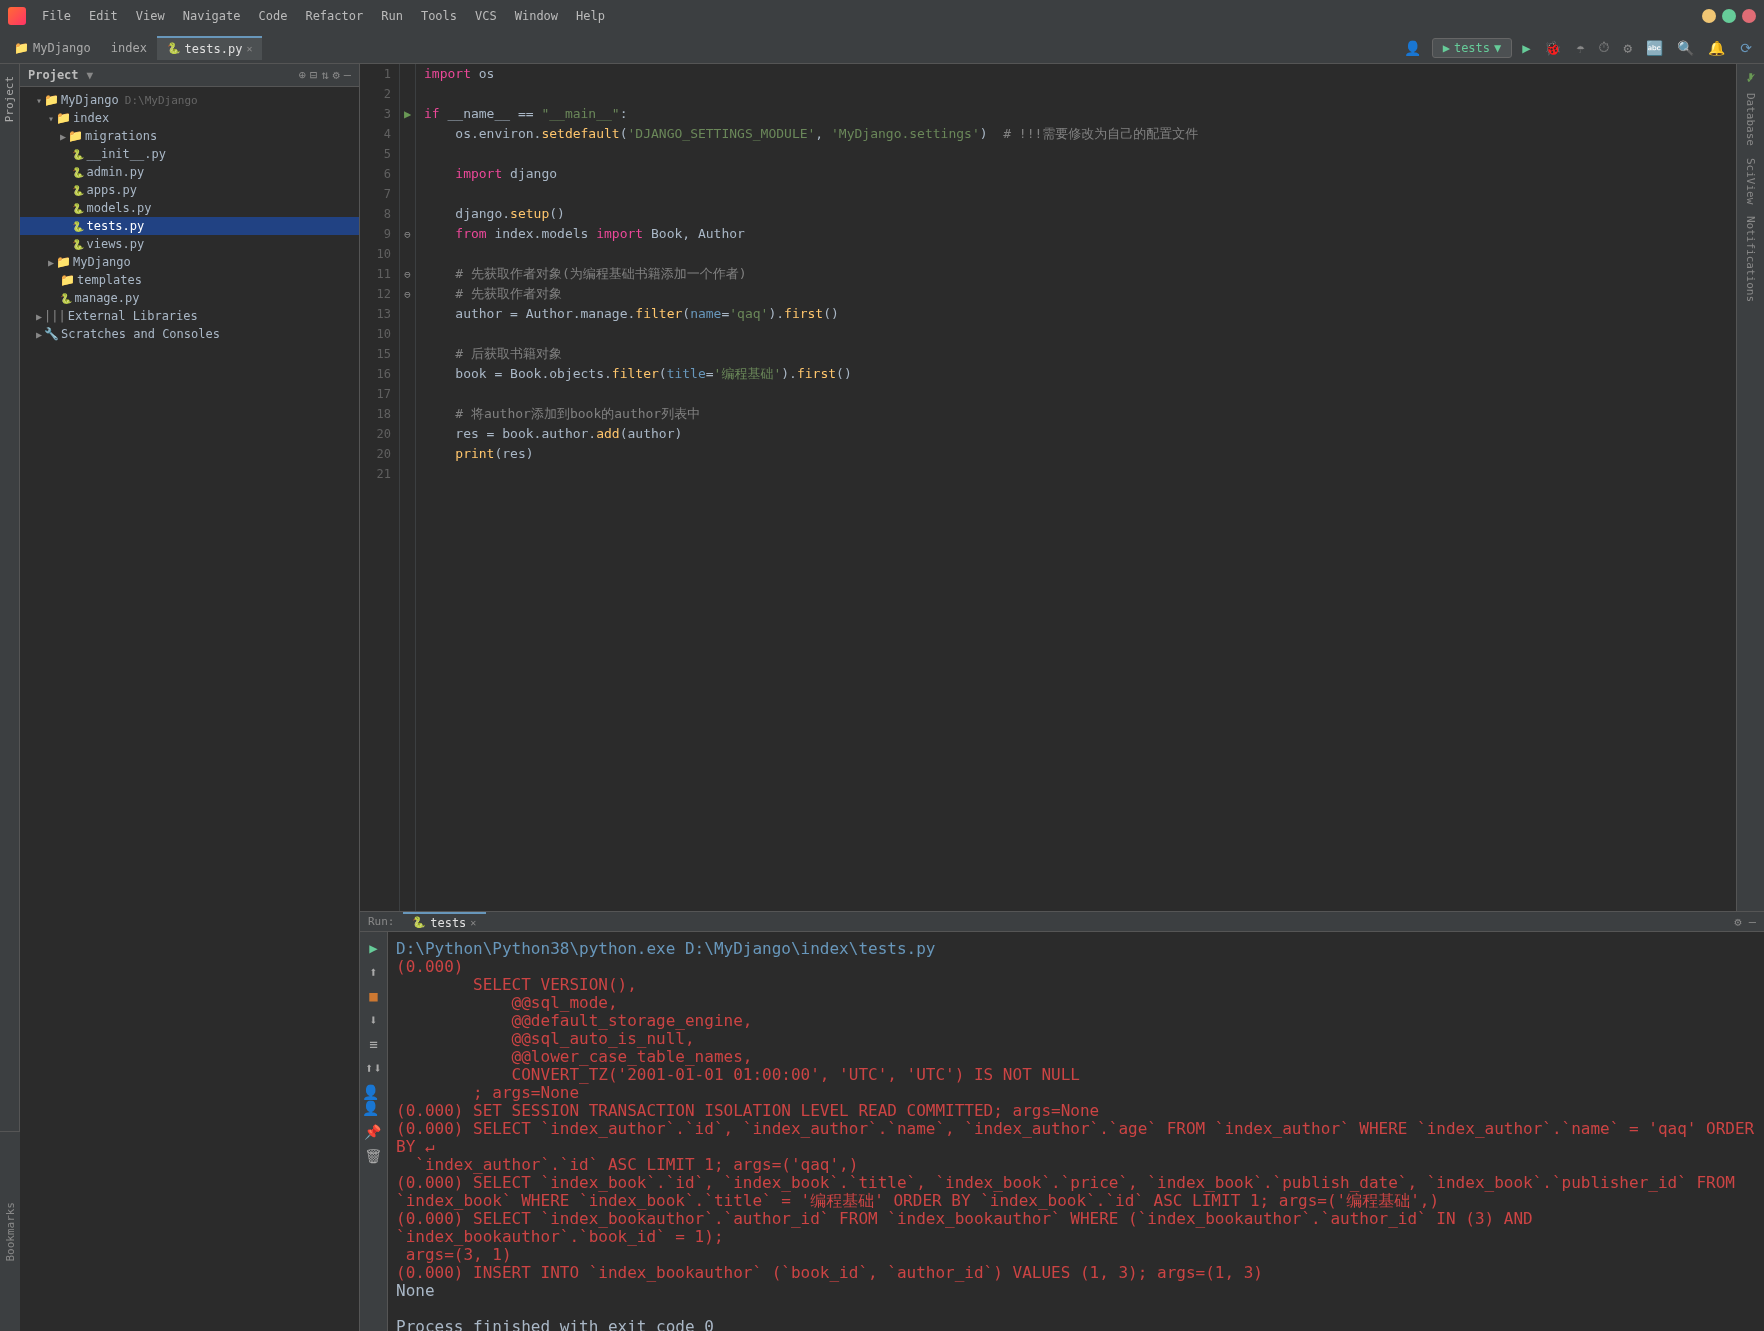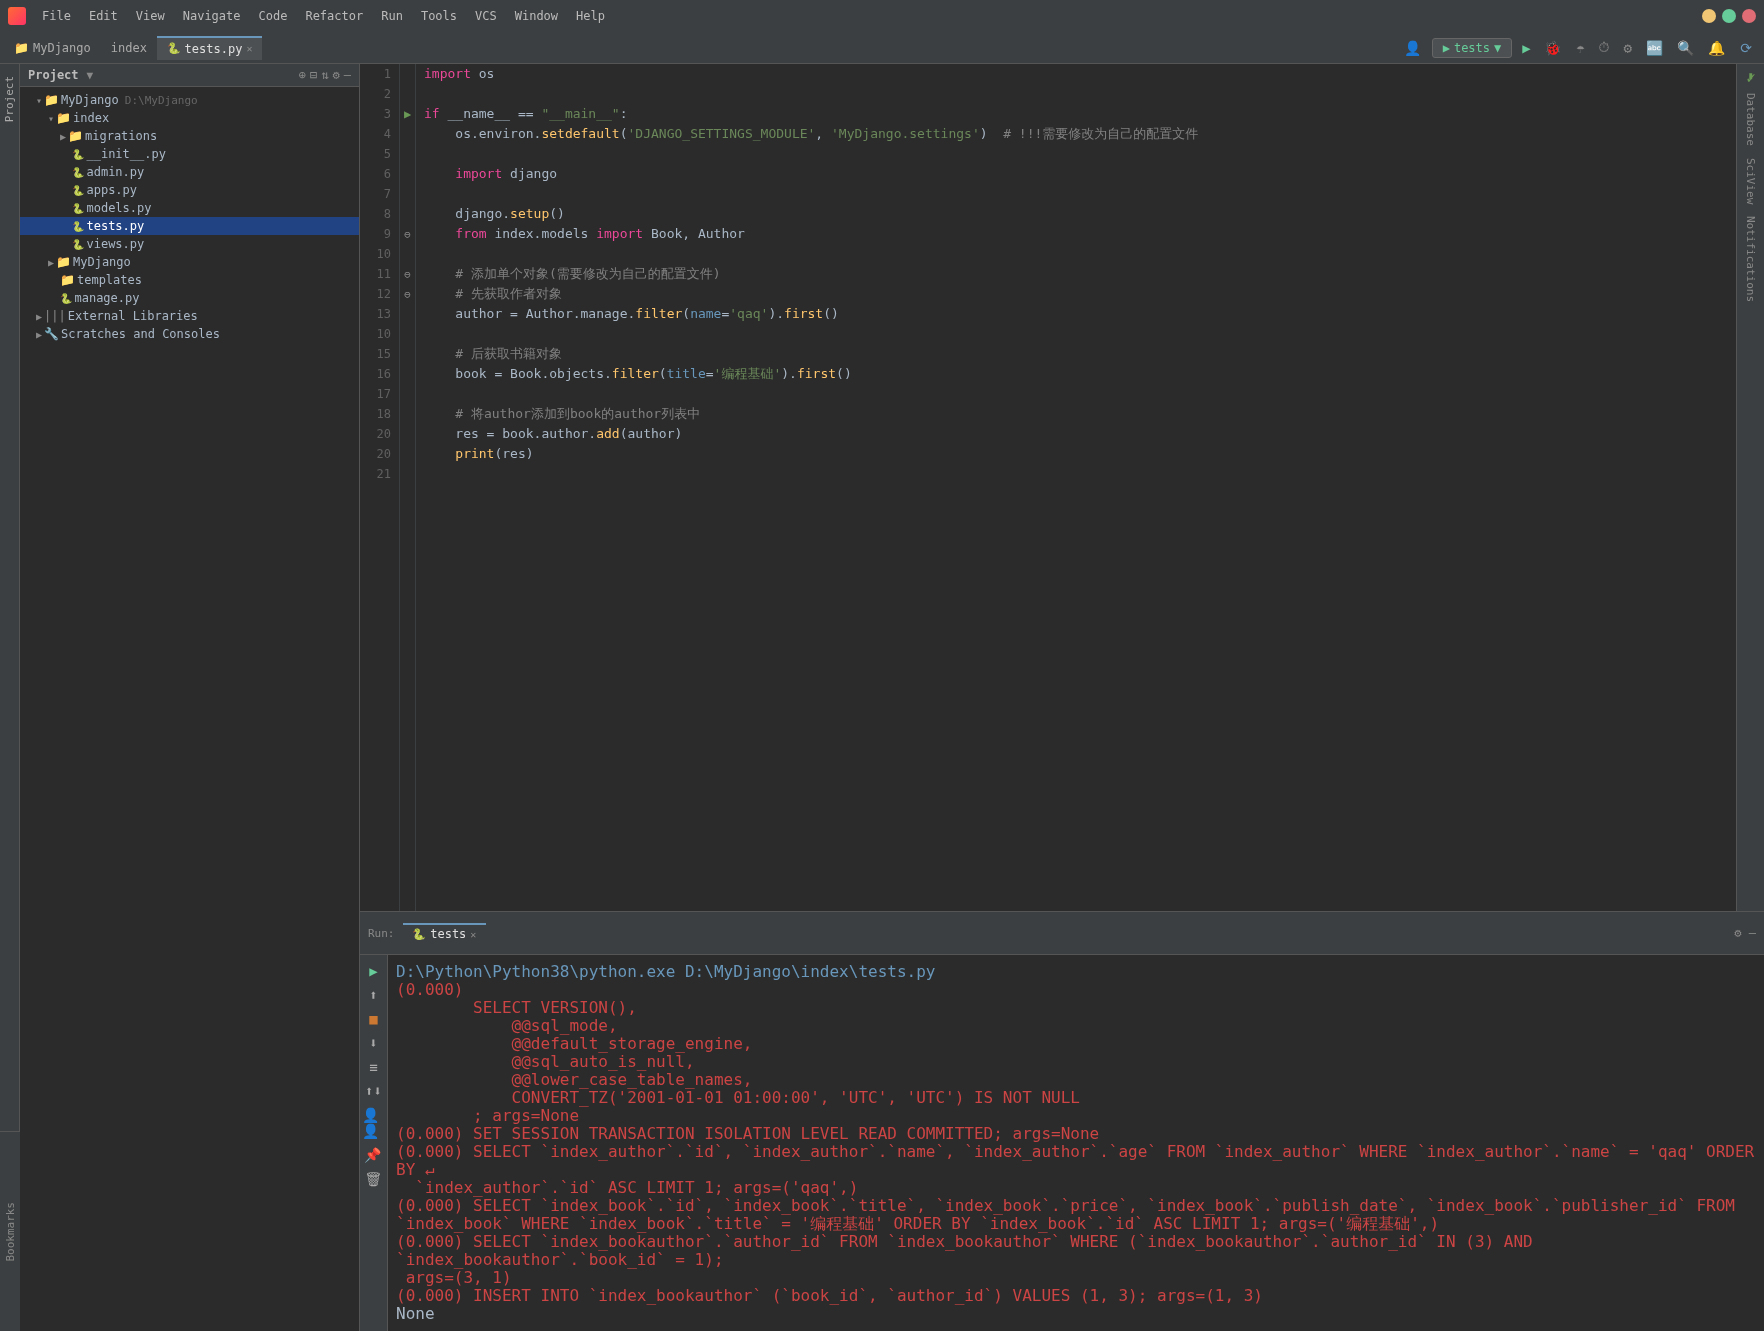--- a/index.html
+++ b/index.html
@@ -211,21 +211,21 @@
     
     .bottom-panel {
       height: 420px;
       background: #2b2b2b;
       border-top: 1px solid #555;
       display: flex;
       flex-direction: column;
     }
     .bottom-tabs {
       background: #3c3f41;
-      height: 43px;
+      height: 20px;
       display: flex;
       align-items: center;
       padding: 0 8px;
       gap: 4px;
       border-bottom: 1px solid #555;
     }
     .bottom-tab {
       padding: 2px 10px;
       color: #888;
       font-size: 12px;
@@ -490,21 +490,21 @@
         </div>
         <div class="code-line">&nbsp;</div>
         <div class="code-line">
           <span>    django.</span><span class="func">setup</span><span>()</span>
         </div>
         <div class="code-line">
           <span>    </span><span class="kw">from</span><span> index.models </span><span class="kw">import</span><span> Book, Author</span>
         </div>
         <div class="code-line">&nbsp;</div>
         <div class="code-line">
-          <span class="comment">    # 添加单个对象(需要修改为自己的配置文件)</span>
+          <span class="comment">    # 先获取作者对象(为编程基础书籍添加一个作者)</span>
         </div>
         <div class="code-line">
           <span class="comment">    # 先获取作者对象</span>
         </div>
         <div class="code-line">
           <span>    author = Author.manage.</span><span class="func">filter</span><span>(</span><span class="param">name</span><span>=</span><span class="str">'qaq'</span><span>).</span><span class="func">first</span><span>()</span>
         </div>
         <div class="code-line">&nbsp;</div>
         <div class="code-line">
           <span class="comment">    # 后获取书籍对象</span>

